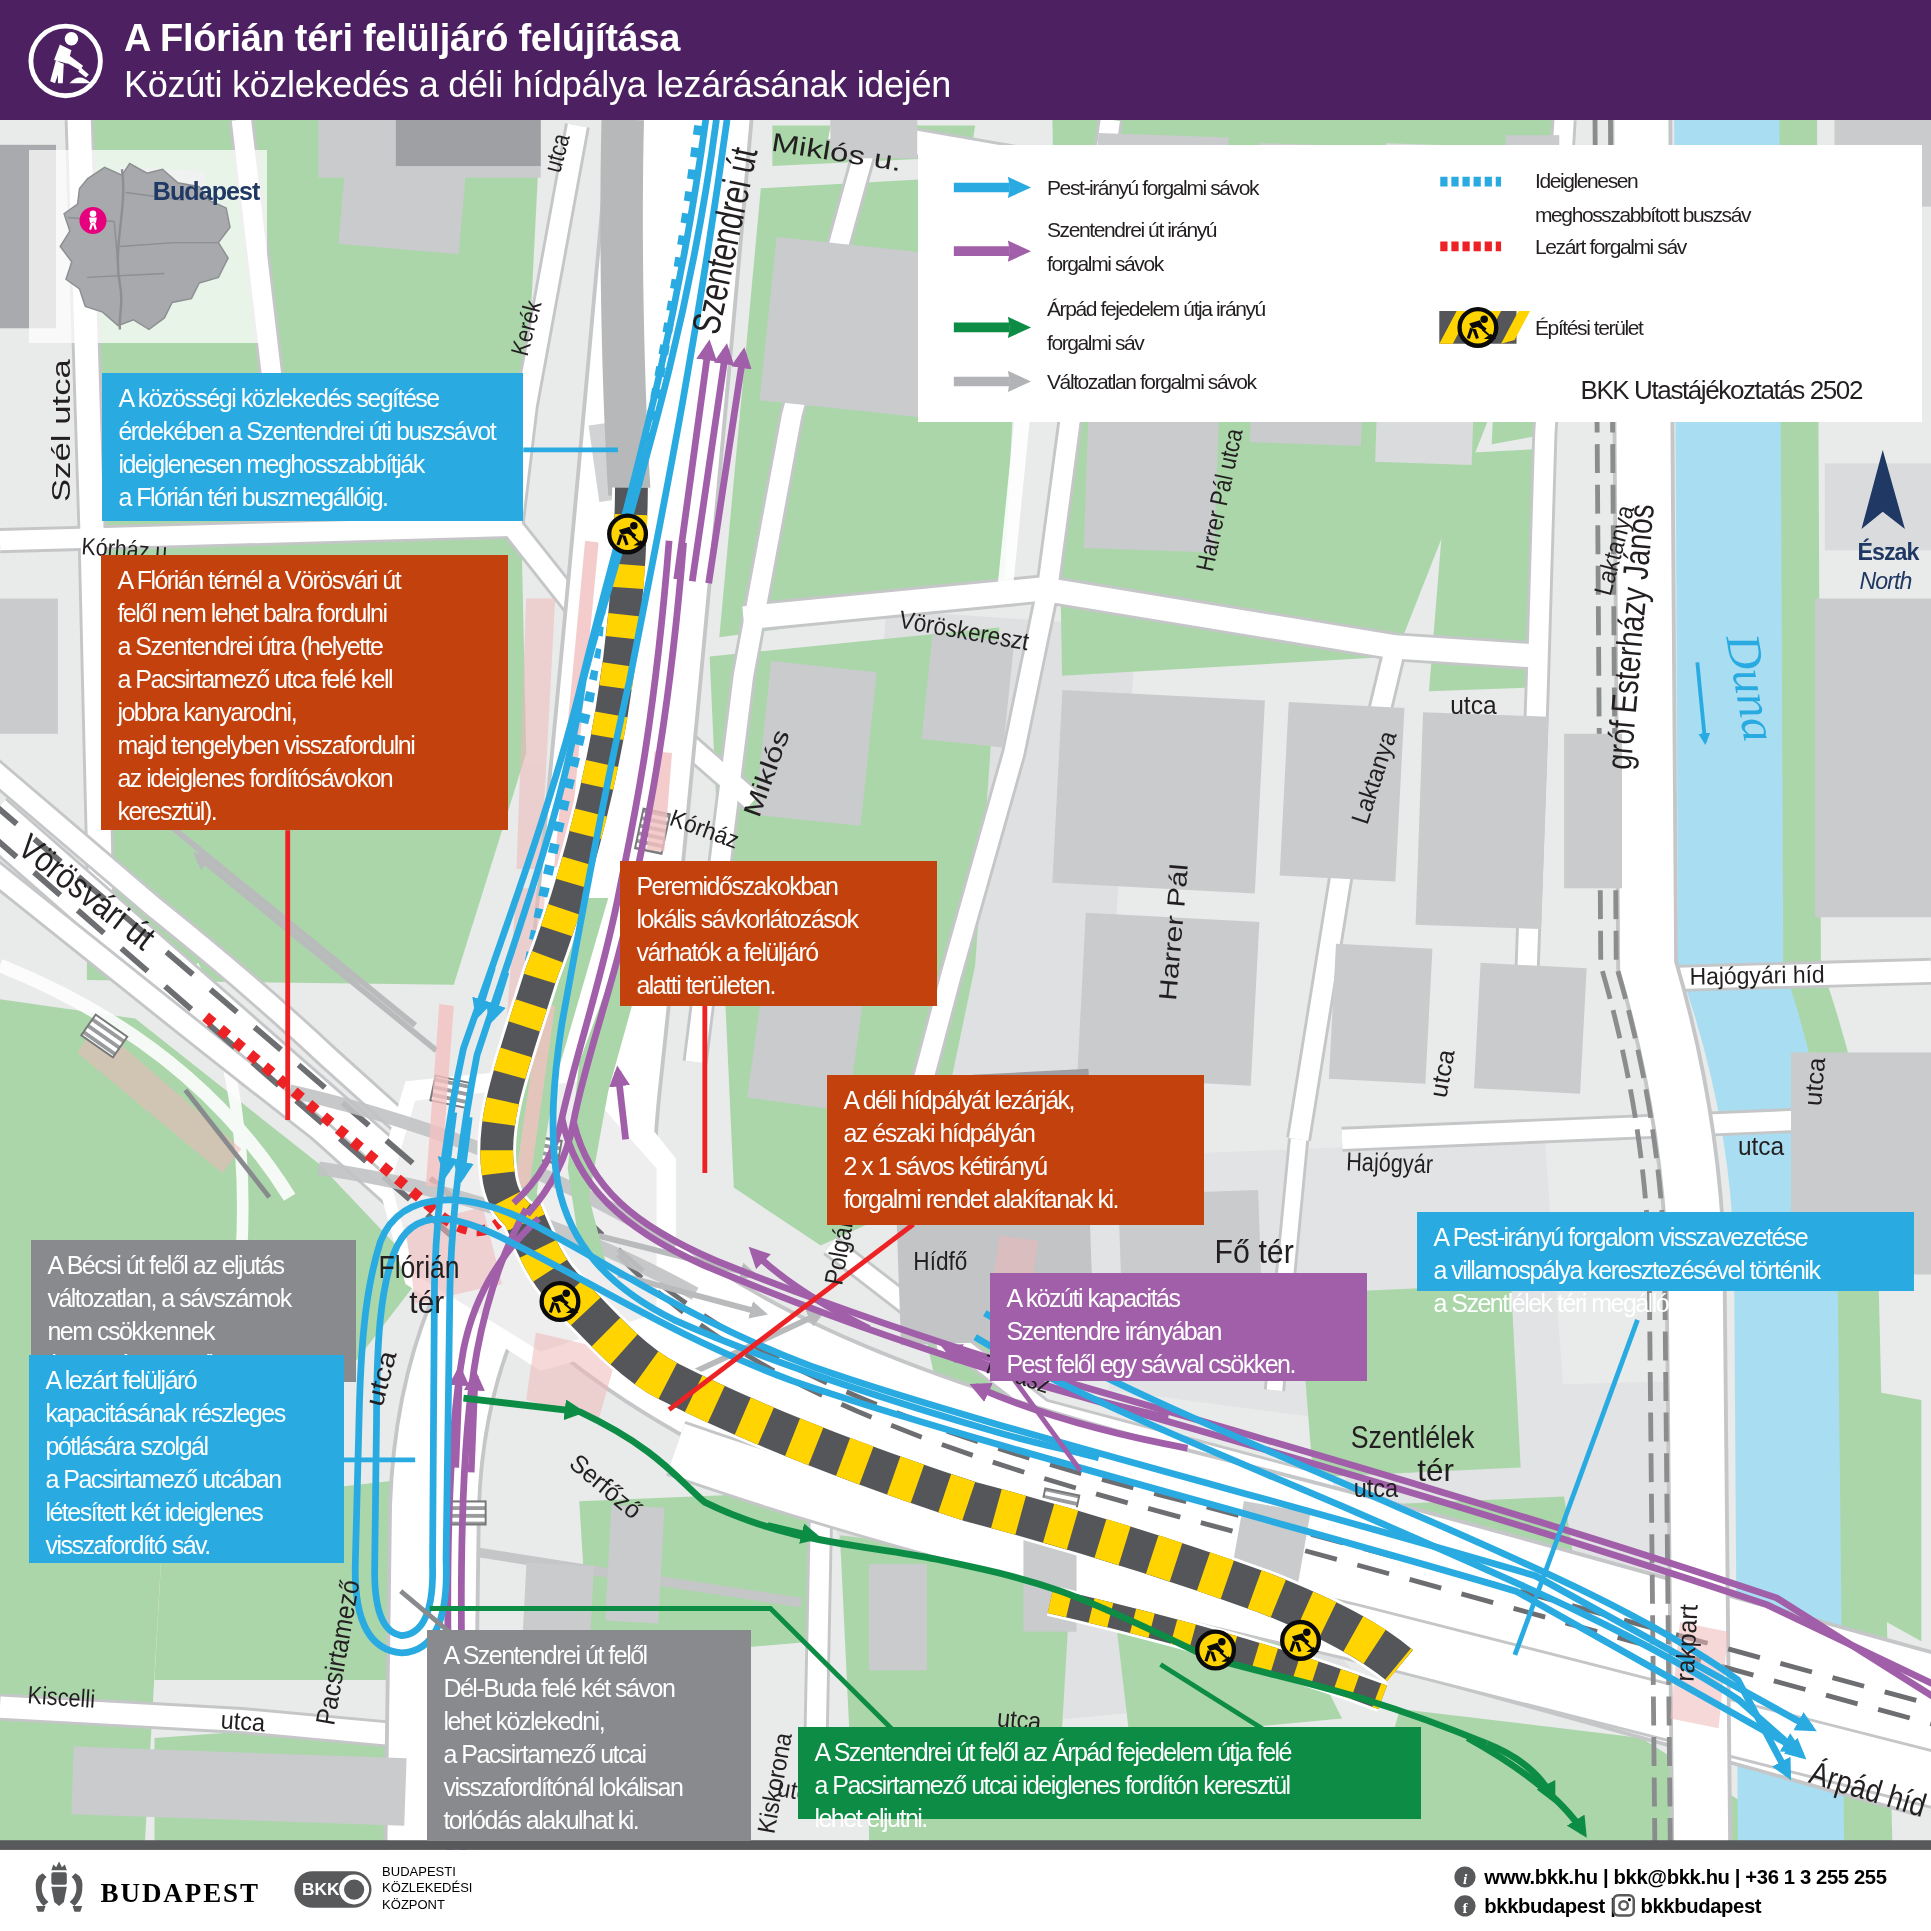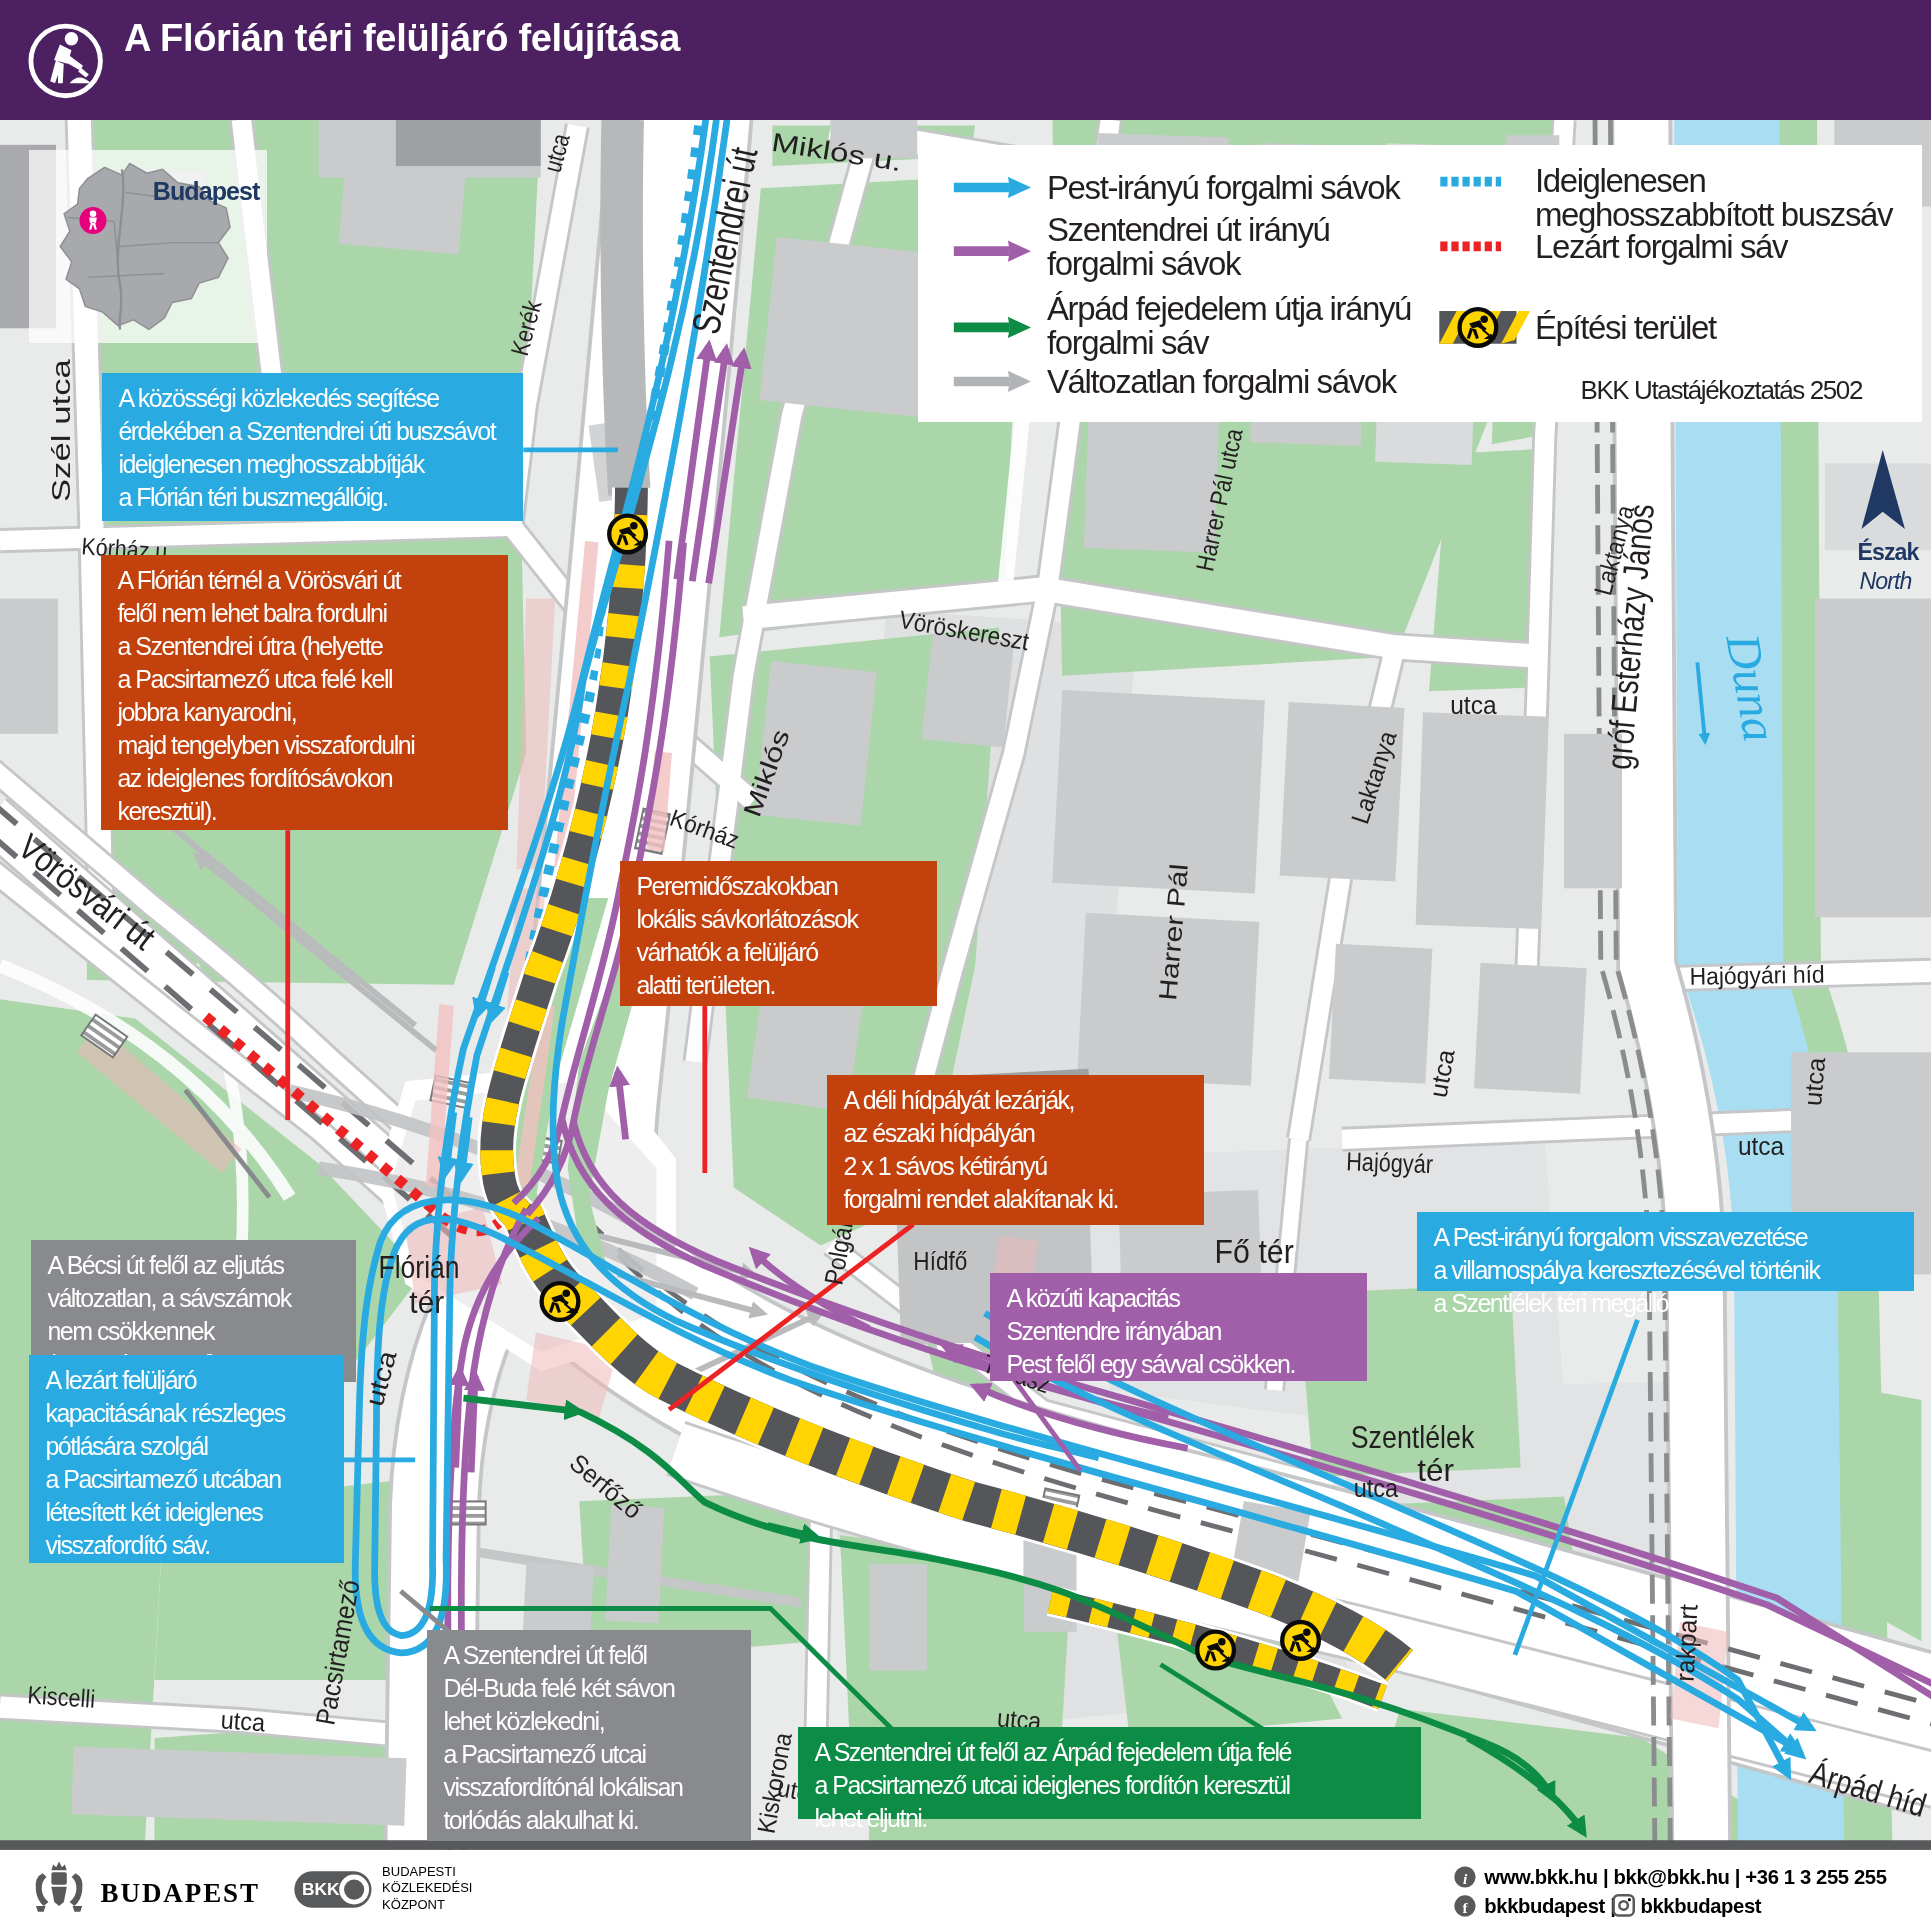--- a/index.html
+++ b/index.html
@@ -9,21 +9,21 @@
 #hdr h1{position:absolute;left:124px;top:17.4px;font-size:38px;font-weight:bold;letter-spacing:-0.3px;}
 #hdr h2{position:absolute;left:124px;top:64px;font-size:36px;font-weight:normal;letter-spacing:-0.3px;}
 #ftr{position:absolute;left:0;top:1850px;width:1931px;height:81px;background:#fff;z-index:30;}
 .box{position:absolute;color:#fff;font-size:25px;letter-spacing:-1.5px;line-height:33px;padding:8.7px 16.4px;z-index:20;white-space:nowrap;}
 .blue{background:#29abe2;}
 .red{background:#c2410c;}
 .gray{background:#898a8d;}
 .purple{background:#a05fa8;}
 .green{background:#0d8c46;}
 #legend{position:absolute;left:918px;top:145px;width:1004px;height:277px;background:#fff;z-index:20;}
-.leg{position:absolute;font-size:33px;letter-spacing:-1.4px;line-height:34px;color:#231f20;white-space:nowrap;}
+.leg{position:absolute;font-size:21px;letter-spacing:-1.4px;line-height:34px;color:#231f20;white-space:nowrap;}
 #map{position:absolute;left:0;top:0;z-index:1;}
 #inset{position:absolute;left:29px;top:150px;width:238px;height:193px;background:rgba(255,255,255,0.72);z-index:10;}
 </style>
 </head>
 <body>
 <div id="page">
 <svg id="map" width="1931" height="1931" viewBox="0 0 2000 2000" xmlns="http://www.w3.org/2000/svg">
 <defs>
 <marker id="mb" viewBox="0 0 10 10" refX="7" refY="5" markerWidth="3.1" markerHeight="3.1" orient="auto">
           <path d="M0,0 L10,5 L0,10 z" fill="#29abe2"></path>
@@ -399,20 +399,21 @@
    <circle cx="74" cy="40" r="7"></circle>
    <path d="M 62,46 L 74,52 L 70,66 L 56,62 Z"></path>
    <path d="M 70,56 L 86,68 L 83,73 L 66,63 Z"></path>
    <path d="M 58,62 L 52,84 L 57,86 L 64,66 Z"></path>
    <path d="M 60,64 L 60,86 L 65,86 L 66,66 Z"></path>
    <path d="M 84,70 L 92,77 L 89,80 L 81,74 Z"></path>
    <path d="M 72,86 Q 82,74 94,86 Z"></path>
   </g>
  </svg>
  <h1>A Flórián téri felüljáró felújítása</h1>
+ <h2>Közúti közlekedés a déli hídpálya lezárásának idején</h2>
 </div>
 
 <div id="inset">
  <svg width="238" height="193" viewBox="0 0 246 200">
   <path d="M 60,30 L 78,18 L 96,26 L 104,14 L 122,24 L 138,20 L 154,34 L 176,38 L 186,52 L 204,60 L 208,80 L 196,96 L 206,112 L 196,132 L 176,138 L 168,154 L 148,158 L 140,174 L 124,186 L 108,176 L 92,182 L 76,168 L 58,162 L 52,144 L 38,134 L 44,116 L 32,100 L 42,84 L 36,66 L 50,56 L 52,40 Z" fill="#a7a9ac" stroke="#8d8f92" stroke-width="1.5"></path>
   <path d="M 96,20 C 102,60 86,100 94,140 C 98,160 92,175 94,186" stroke="#8d8f92" stroke-width="2.5" fill="none"></path>
   <path d="M 40,70 L 88,74 M 94,100 L 150,96 M 60,132 L 140,128 M 100,44 L 160,52 M 150,96 L 196,96 M 88,74 L 92,120" stroke="#8d8f92" stroke-width="1.5" fill="none"></path>
   <circle cx="66" cy="73" r="14" fill="#e6007e"></circle>
   <g fill="#fff">
           <circle cx="66" cy="66" r="3.4"></circle>

